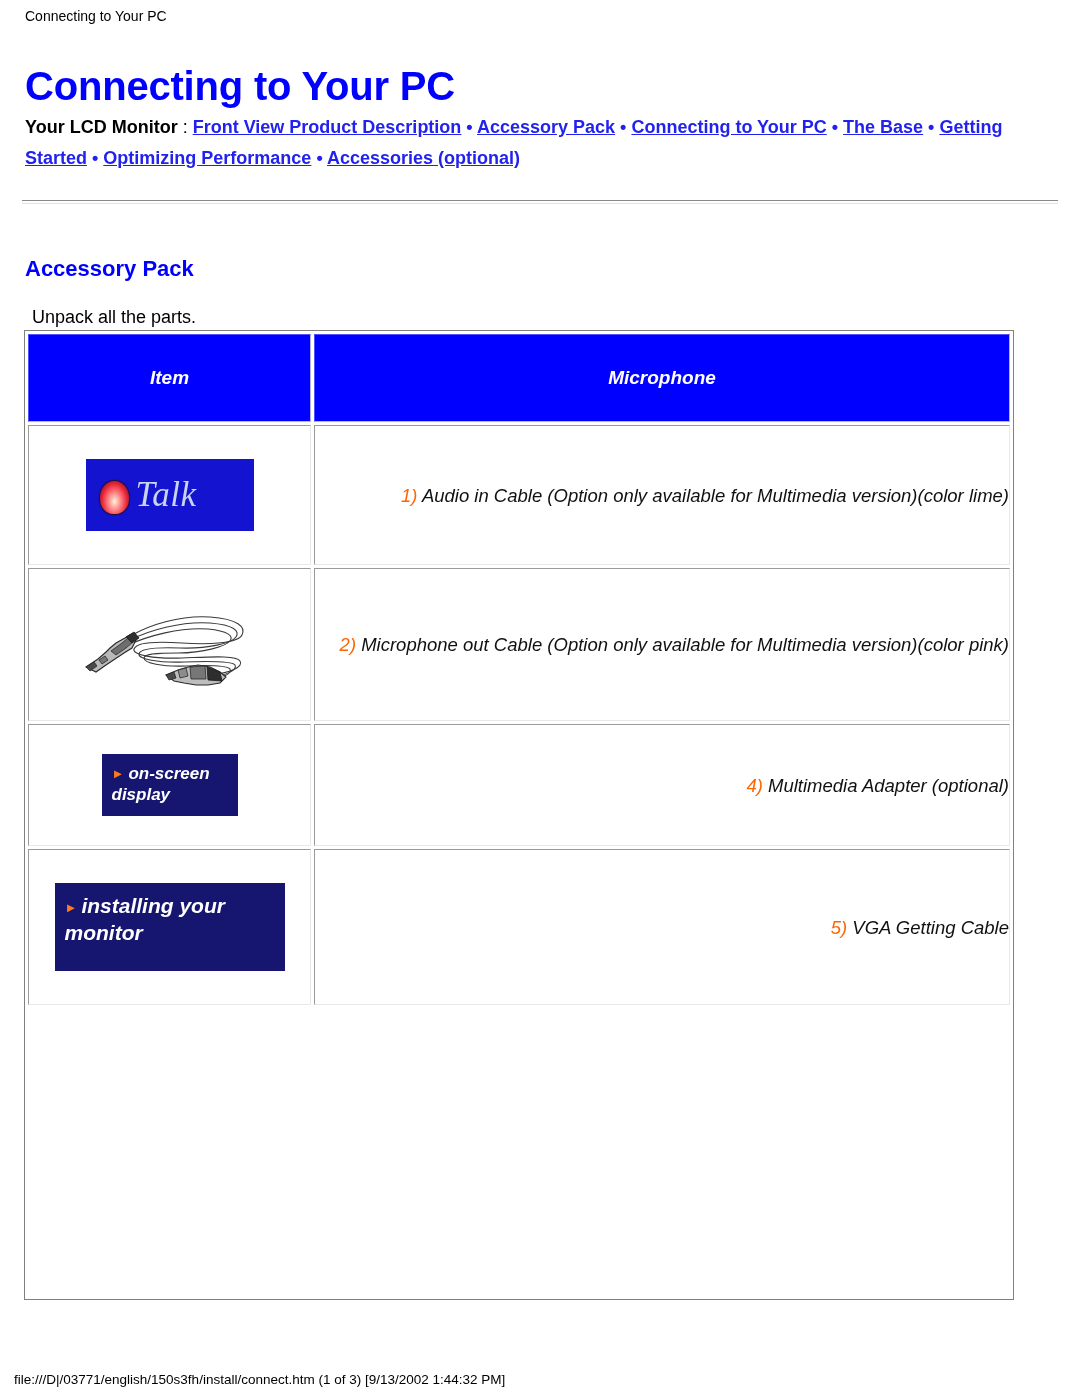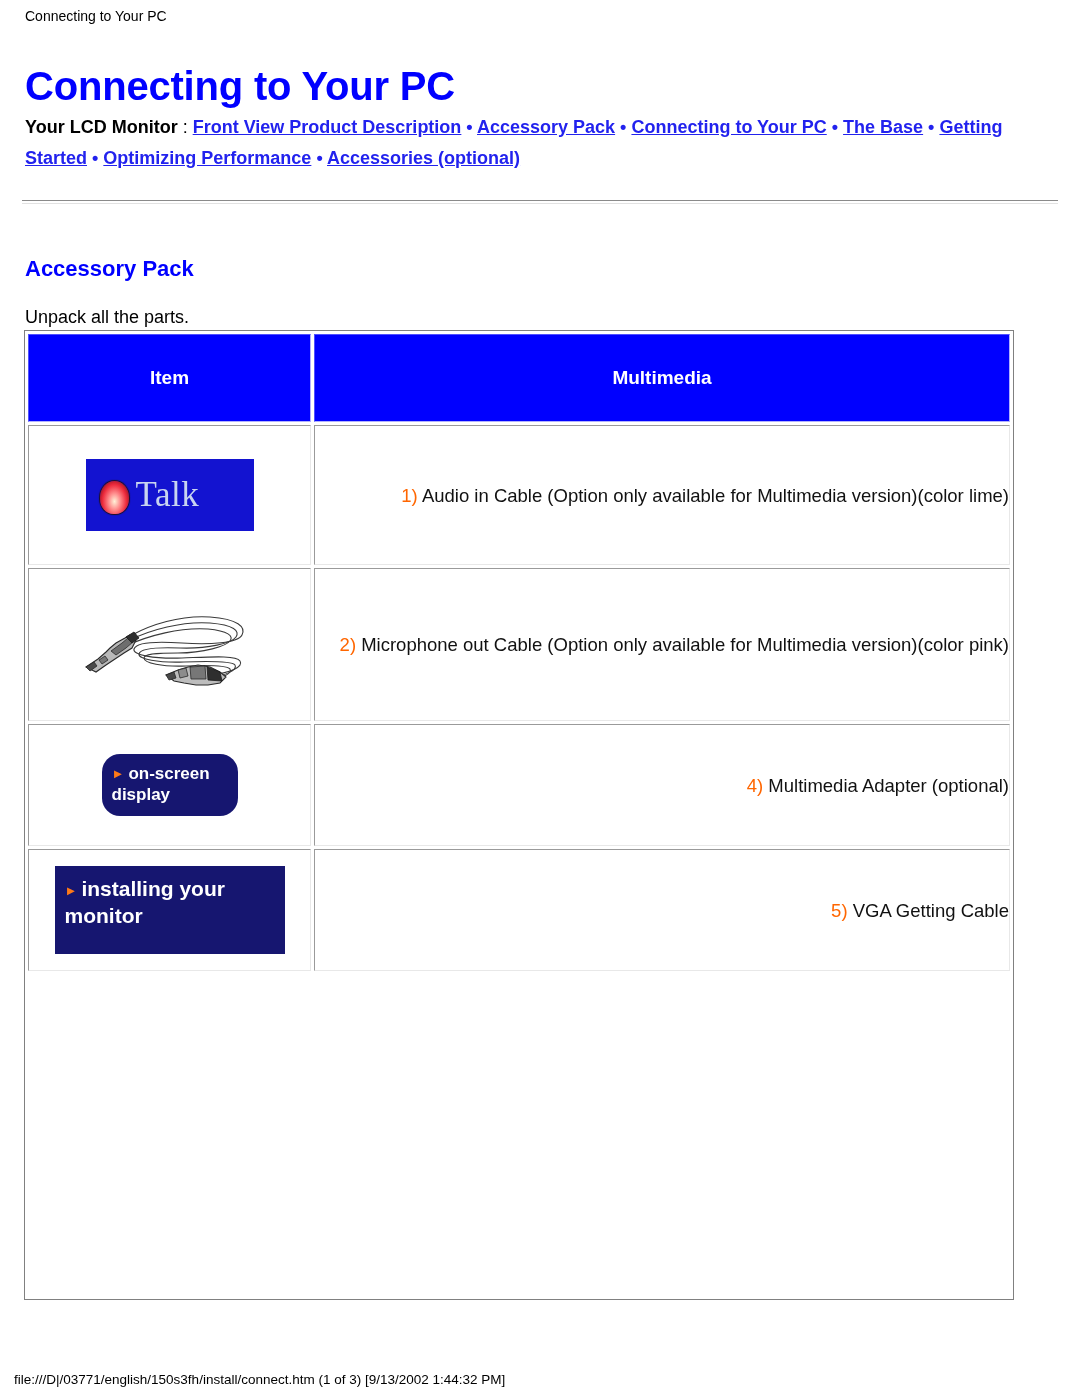--- a/index.html
+++ b/index.html
@@ -92,38 +92,39 @@
     font-size: 22px;
     line-height: 26px;
     font-weight: bold;
     color: #0000ff;
     white-space: nowrap;
   }
 
   
   .intro {
     position: absolute;
-    left: 25px;
+    left: 32px;
     top: 288px;
     font-size: 18px;
     line-height: 22px;
     color: #000000;
     white-space: nowrap;
   }
 
   
   .acc-table-wrap {
     position: absolute;
     left: 24px;
     top: 330px;
     width: 990px;
     height: 970px;
     border: 1px solid #808080;
     box-sizing: border-box;
     background: #ffffff;
+    font-style: italic;
   }
   .acc-table {
     width: 100%;
     border-collapse: separate;
     border-spacing: 3px;
     table-layout: fixed;
     background: #ffffff;
   }
   .acc-table td, .acc-table th {
     border: 1px solid;
@@ -163,21 +164,21 @@
   }
   .num {
     color: #ff6600;
     font-weight: normal;
   }
 
   .row-h-1 { height: 140px; }
   .row-h-2 { height: 153px; }
   .row-h-3 { height: 238px; }
   .row-h-4 { height: 122px; }
-  .row-h-5 { height: 122px; }
+  .row-h-5 { height: 156px; }
 
   
   .thumb {
     display: inline-block;
     vertical-align: middle;
   }
 
   
   .thumb-talk {
     width: 168px;
@@ -219,21 +220,21 @@
     color: #ffffff;
     font-size: 17px;
     line-height: 21px;
     font-weight: bold;
     text-align: left;
     padding: 9px 12px 9px 10px;
     box-sizing: border-box;
     position: relative;
     font-family: "Liberation Sans", sans-serif;
   }
-  .thumb-osd { width: 136px; height: 62px; border-radius: 18px; }
+  .thumb-osd { width: 136px; height: 62px; }
   .thumb-install { width: 230px; height: 88px; }
   .thumb-install .bn-text { font-size: 21px; line-height: 27px; }
   .bn-arrow {
     color: #ff7a18;
     font-size: 13px;
     margin-right: 4px;
     line-height: 21px;
     vertical-align: 1px;
   }
   .bn-text { display: inline; }
@@ -270,21 +271,21 @@
 
 <div class="acc-table-wrap">
 <table class="acc-table">
   <colgroup>
         <col class="col-item">
         <col>
       </colgroup>
   <tbody>
     <tr>
       <th class="hdr-cell"><span>Item</span></th>
-      <th class="hdr-cell"><span>Multimedia</span></th>
+      <th class="hdr-cell"><span>Microphone</span></th>
     </tr>
 
     <tr class="row-h-1">
       <td class="item-cell">
         <div class="thumb thumb-talk">
           <div class="talk-face"></div>
           <div class="talk-word">Talk</div>
         </div>
       </td>
       <td class="desc-cell"><span class="num">1)</span><span> Audio in Cable (Option only available for Multimedia version)(color lime)</span></td>

